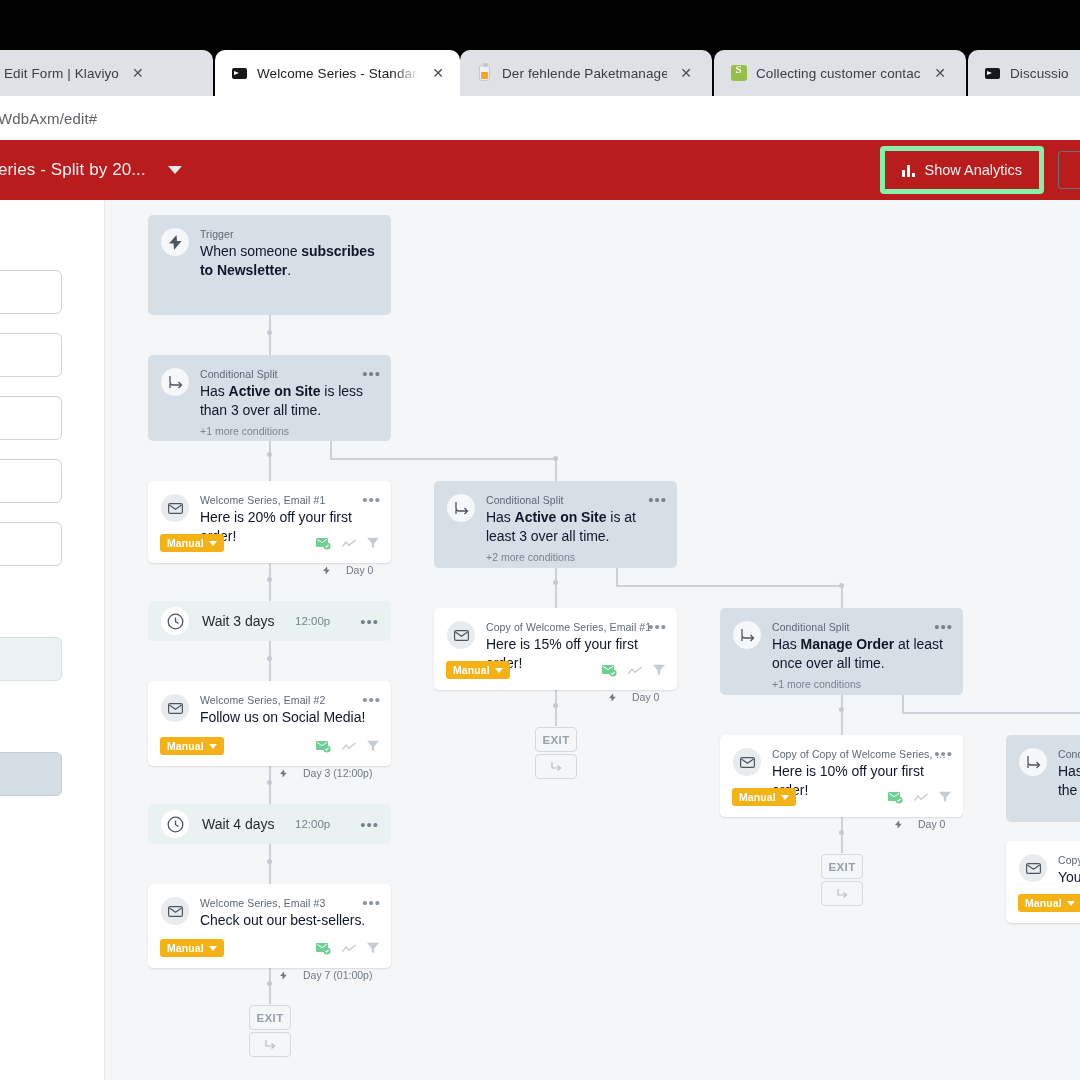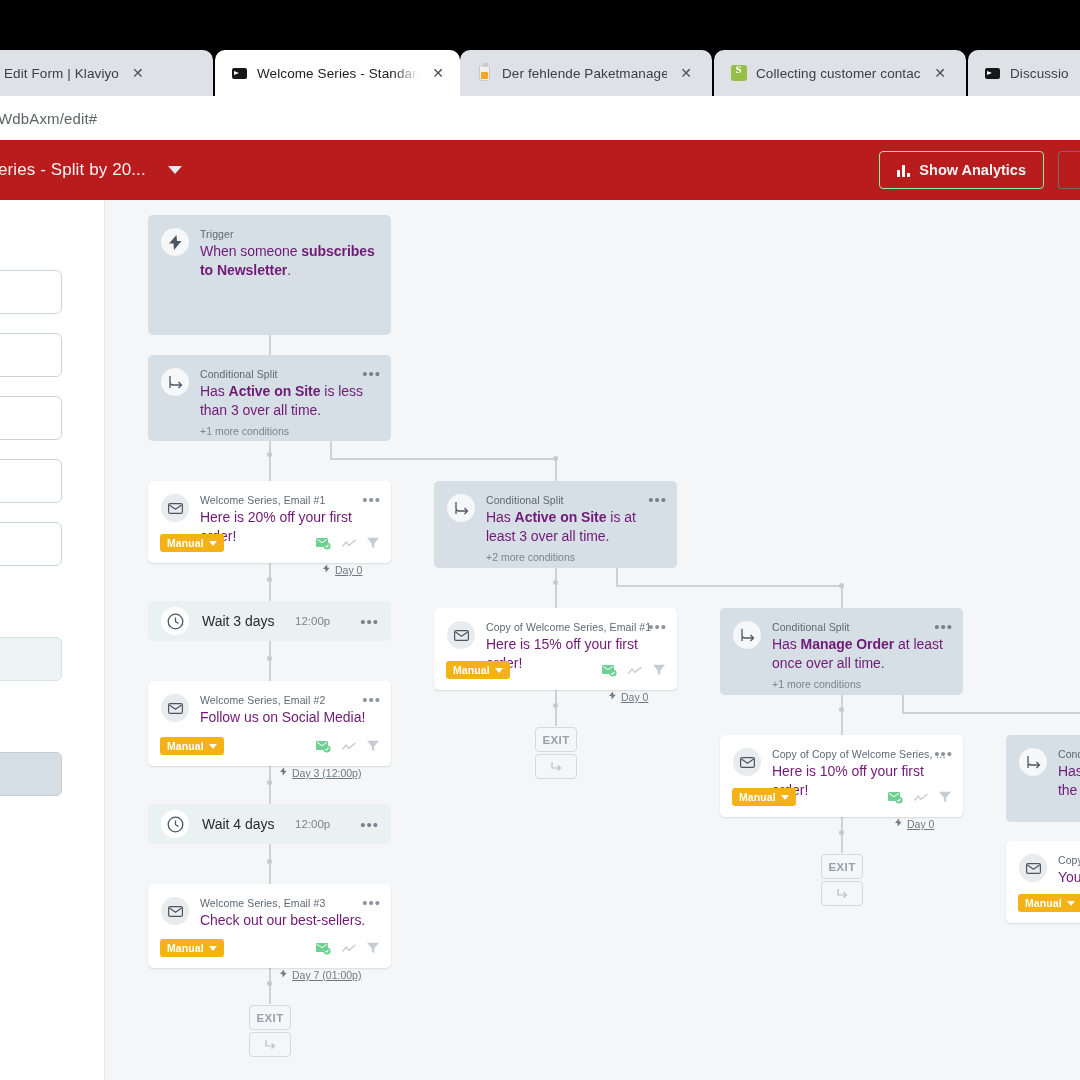--- a/index.html
+++ b/index.html
@@ -93,24 +93,24 @@
     color: #f1f2f3; font-size: 17px; white-space: nowrap;
     margin-left: -2px; letter-spacing: .1px;
   }
   .caret-down {
     width: 0; height: 0;
     border-left: 7px solid transparent; border-right: 7px solid transparent;
     border-top: 8px solid #e8eaed;
   }
   .hdr-actions { display: flex; align-items: center; gap: 14px; }
   .hdr-btn {
-    height: 38px; border: 1px solid #86efac; border-radius: 4px;
+    height: 48px; border: 5px solid #86efac; border-radius: 4px;
     color: #f1f2f3; font-size: 14.5px; background: transparent;
     display: flex; align-items: center; gap: 9px; padding: 0 17px;
-    white-space: nowrap; font-weight: bold;
+    white-space: nowrap; font-weight: normal;
   }
   .hdr-btn .caret-sm {
     width: 0; height: 0; margin-left: 2px;
     border-left: 5px solid transparent; border-right: 5px solid transparent;
     border-top: 6px solid #e8eaed;
   }
   .bar-icon { display: flex; align-items: flex-end; gap: 2px; height: 13px; }
   .bar-icon i { display: block; width: 3px; background: #fff; border-radius: .5px; }
   .bar-icon i:nth-child(1) { height: 7px; }
   .bar-icon i:nth-child(2) { height: 12px; }
@@ -162,21 +162,21 @@
     display: flex; align-items: center; justify-content: center;
   }
   .node-email .n-icon { background: #e9ecef; }
   .n-body { flex: 1; min-width: 0; padding-right: 2px; }
   .n-kicker {
     font-size: 10.5px; color: #5d6873; letter-spacing: .1px;
     margin-bottom: 2px; white-space: nowrap; overflow: hidden;
     text-overflow: ellipsis;
   }
   .n-title {
-    font-size: 14px; color: #701a75; line-height: 1.35;
+    font-size: 14px; color: #0f172a; line-height: 1.35;
     letter-spacing: -.05px;
   }
   .n-title b { font-weight: bold; }
   .n-sub { font-size: 10.5px; color: #7b858f; margin-top: 5px; }
   .n-dots {
     position: absolute; right: 10px; top: 11px;
     color: #8c959e; font-size: 15px; letter-spacing: 1px; line-height: 1;
   }
   .node-split .n-dots { color: #78828d; }
 
@@ -190,21 +190,21 @@
     display: flex; align-items: center; gap: 5px; letter-spacing: .1px;
   }
   .badge-manual .bcar {
     width: 0; height: 0;
     border-left: 4px solid transparent; border-right: 4px solid transparent;
     border-top: 5px solid #fff;
   }
   .foot-icons { display: flex; align-items: center; gap: 11px; }
   .day-lbl {
     position: absolute; font-size: 10.5px; color: #6e7983;
-    display: flex; align-items: flex-start; gap: 5px; white-space: nowrap; text-decoration: underline;
+    display: flex; align-items: center; gap: 16px; white-space: nowrap;
   }
   .wait-row {
     display: flex; align-items: center; height: 100%;
     padding: 0 12px 0 13px; gap: 13px;
   }
   .wait-icon {
     width: 28px; height: 28px; border-radius: 50%;
     background: #fff; display: flex; align-items: center; justify-content: center;
   }
   .wait-label { font-size: 14px; color: #262b30; flex: 1; }
@@ -348,21 +348,21 @@
     <div class="ln v" style="left:736px;top:617px;height:36px"></div>
     <div class="dot" style="left:734px;top:630px"></div>
 
     <div class="branch-lbl" style="left:152px;top:223px">YES</div>
     <div class="branch-lbl" style="left:214px;top:223px">NO</div>
     <div class="branch-lbl" style="left:438px;top:351px">YES</div>
     <div class="branch-lbl" style="left:500px;top:351px">NO</div>
     <div class="branch-lbl" style="left:724px;top:478px">YES</div>
     <div class="branch-lbl" style="left:786px;top:478px">NO</div>
 
-    <div class="node node-trigger" style="left:43px;top:15px;width:243px;height:120px">
+    <div class="node node-trigger" style="left:43px;top:15px;width:243px;height:100px">
       <div class="n-head">
         <div class="n-icon">
           <svg width="13" height="15" viewBox="0 0 13 15">
               <path d="M7.5 0 0 8.5h4.5L5 15 12.5 6H8z" fill="#4c5560"></path>
             </svg>
         </div>
         <div class="n-body">
           <div class="n-kicker">Trigger</div>
           <div class="n-title"><span>When someone </span><b>subscribes to Newsletter</b><span>.</span></div>
         </div>

